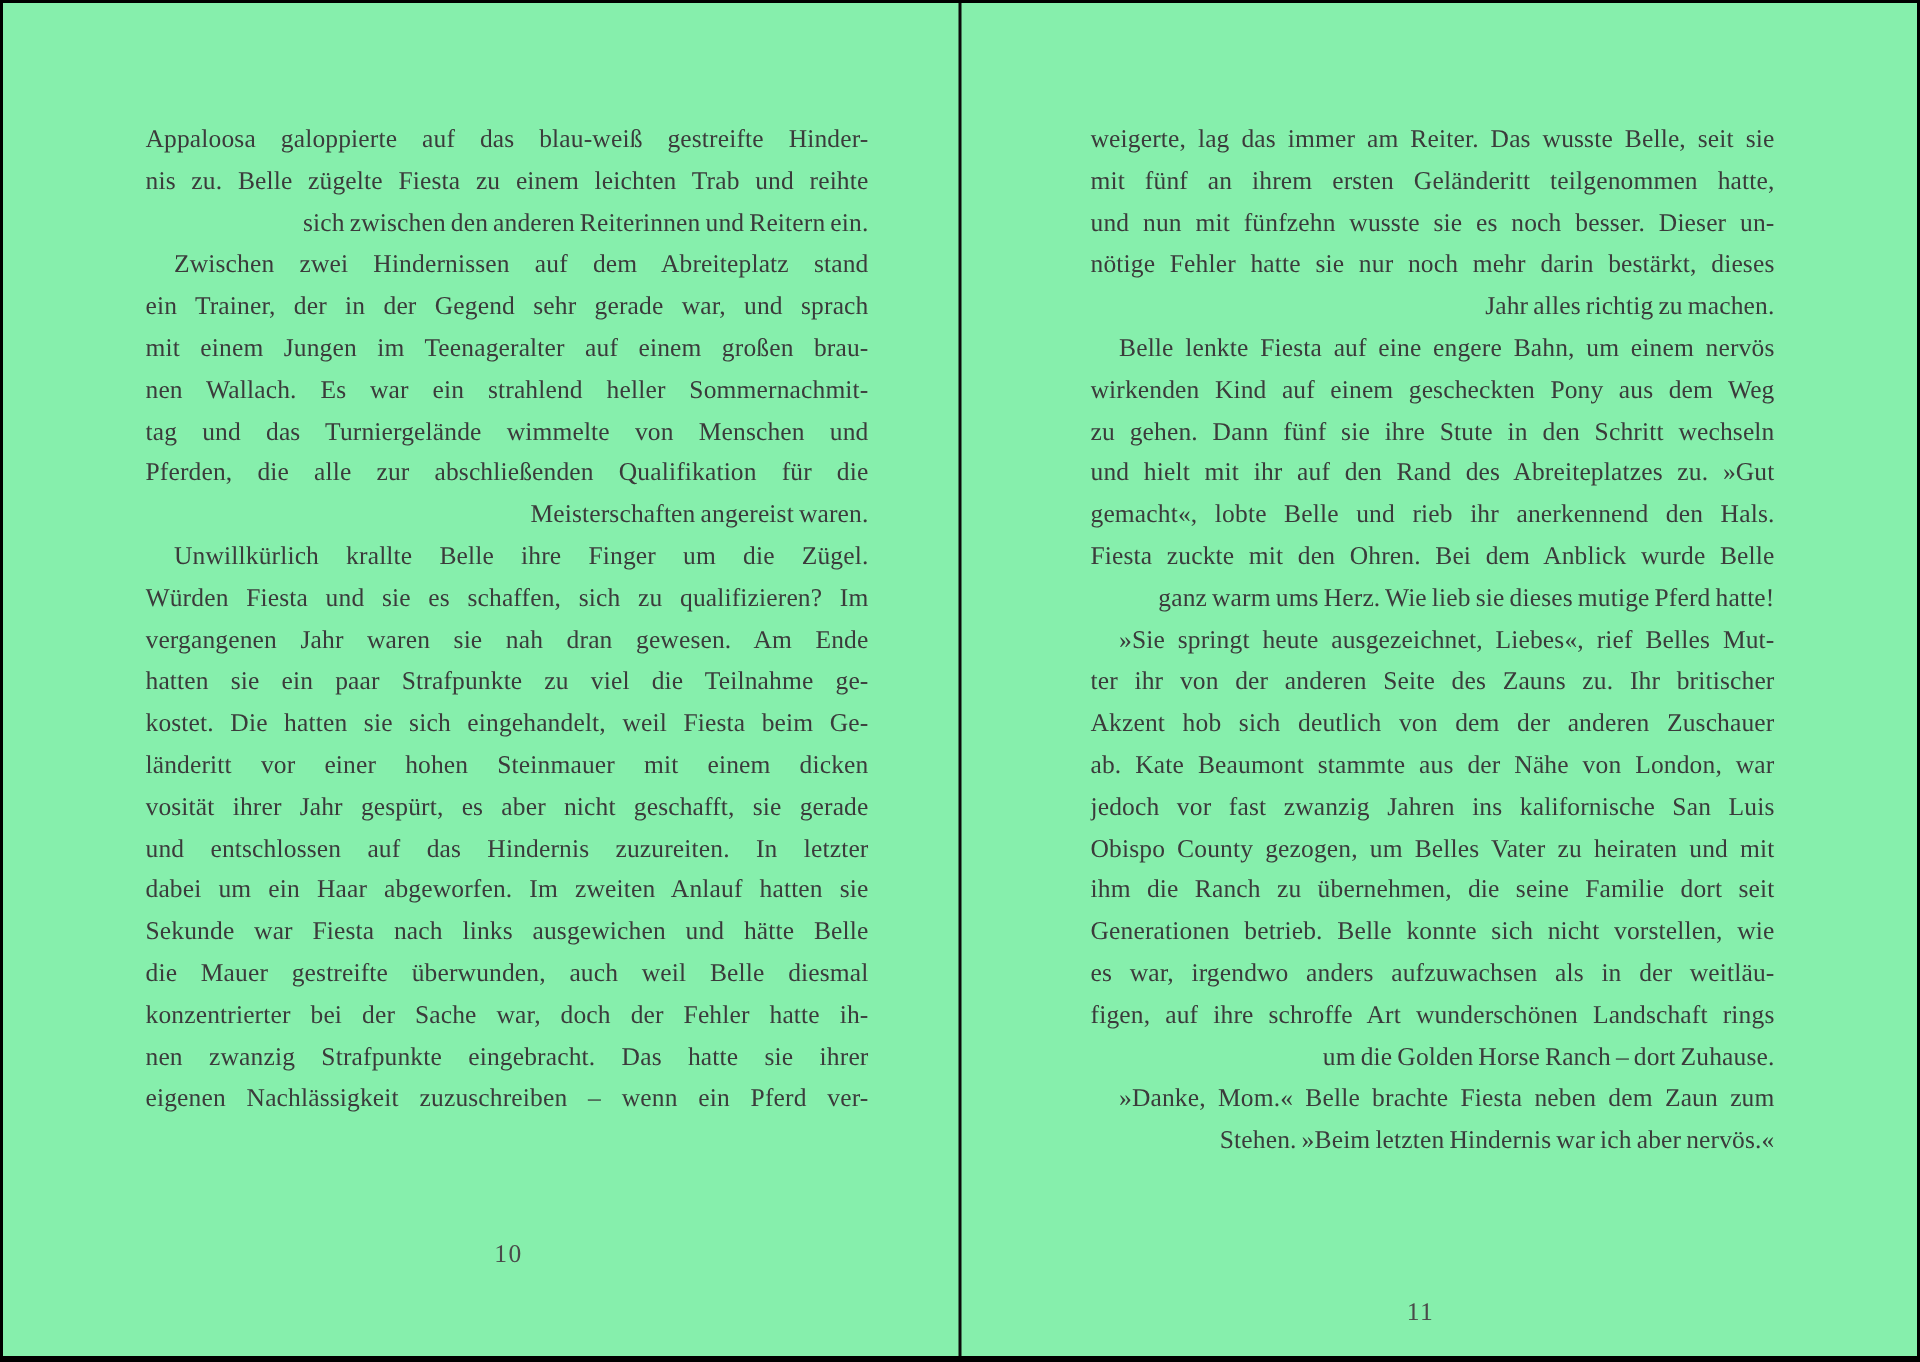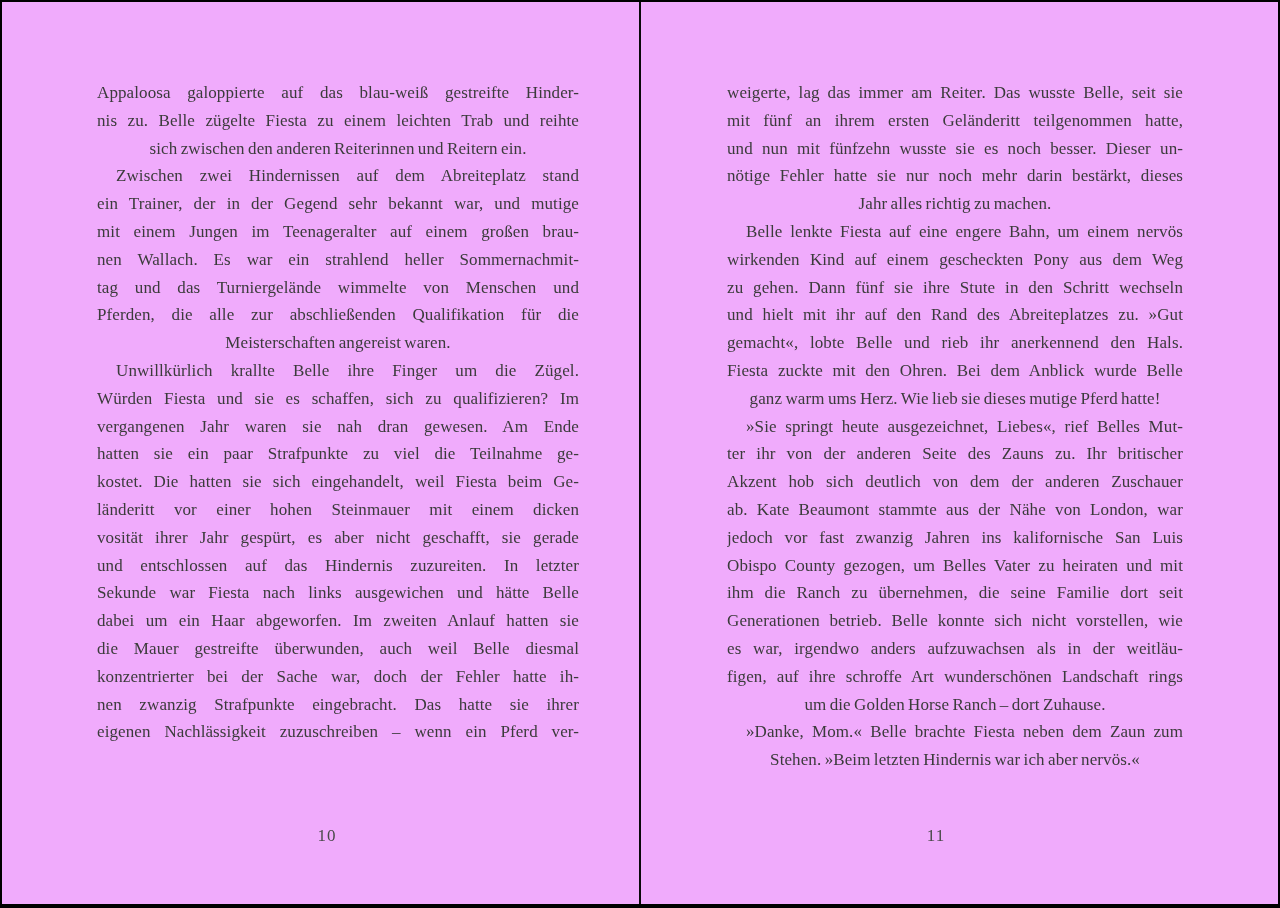--- a/index.html
+++ b/index.html
@@ -35,88 +35,88 @@
     width: 2px;
     height: 908px;
     background: #0a0a0a;
     z-index: 4;
   }
   .page {
     position: absolute;
     top: 0;
     height: 908px;
     width: 640px;
-    background: #f0abfc;
+    background: #86efac;
   }
   .page.left  { left: 0; }
   .page.right { left: 640px; }
 
   .textblock {
     position: absolute;
     top: 79px;
     color: #3b3b3b;
     font-size: 17px;
     line-height: 27.8px;
     word-spacing: -1px;
     letter-spacing: 0.1px;
   }
   .page.left  .textblock { left: 97px; width: 482px; }
   .page.right .textblock { left: 87px; width: 456px; }
 
   .line {
     height: 27.8px;
     overflow: hidden;
     white-space: normal;
-    text-align: center;
+    text-align: right;
   }
   .line.jst {
     text-align: justify;
     text-align-last: justify;
     -moz-text-align-last: justify;
   }
   .line.ind { padding-left: 19px; }
 
   .pagenum {
     position: absolute;
     top: 826px;
     transform: translateX(-50%);
     font-size: 17px;
     color: #4a4a4a;
     letter-spacing: 1px;
   }
-  .page.left  .pagenum { left: 327px; }
-  .page.right .pagenum { left: 296px; }
+  .page.left  .pagenum { left: 339px; }
+  .page.right .pagenum { left: 307px; margin-top: 39px; }
 </style>
 </head>
 <body>
 
 <div class="spread">
 
   <div class="page left">
     <div class="textblock">
         <div class="line jst">Appaloosa galoppierte auf das blau-weiß gestreifte Hinder-</div>
         <div class="line jst">nis zu. Belle zügelte Fiesta zu einem leichten Trab und reihte</div>
         <div class="line">sich zwischen den anderen Reiterinnen und Reitern ein.</div>
         <div class="line jst ind">Zwischen zwei Hindernissen auf dem Abreiteplatz stand</div>
-        <div class="line jst">ein Trainer, der in der Gegend sehr bekannt war, und mutige</div>
+        <div class="line jst">ein Trainer, der in der Gegend sehr gerade war, und sprach</div>
         <div class="line jst">mit einem Jungen im Teenageralter auf einem großen brau-</div>
         <div class="line jst">nen Wallach. Es war ein strahlend heller Sommernachmit-</div>
         <div class="line jst">tag und das Turniergelände wimmelte von Menschen und</div>
         <div class="line jst">Pferden, die alle zur abschließenden Qualifikation für die</div>
         <div class="line">Meisterschaften angereist waren.</div>
         <div class="line jst ind">Unwillkürlich krallte Belle ihre Finger um die Zügel.</div>
         <div class="line jst">Würden Fiesta und sie es schaffen, sich zu qualifizieren? Im</div>
         <div class="line jst">vergangenen Jahr waren sie nah dran gewesen. Am Ende</div>
         <div class="line jst">hatten sie ein paar Strafpunkte zu viel die Teilnahme ge-</div>
         <div class="line jst">kostet. Die hatten sie sich eingehandelt, weil Fiesta beim Ge-</div>
         <div class="line jst">länderitt vor einer hohen Steinmauer mit einem dicken</div>
         <div class="line jst">vosität ihrer Jahr gespürt, es aber nicht geschafft, sie gerade</div>
         <div class="line jst">und entschlossen auf das Hindernis zuzureiten. In letzter</div>
+        <div class="line jst">dabei um ein Haar abgeworfen. Im zweiten Anlauf hatten sie</div>
         <div class="line jst">Sekunde war Fiesta nach links ausgewichen und hätte Belle</div>
-        <div class="line jst">dabei um ein Haar abgeworfen. Im zweiten Anlauf hatten sie</div>
         <div class="line jst">die Mauer gestreifte überwunden, auch weil Belle diesmal</div>
         <div class="line jst">konzentrierter bei der Sache war, doch der Fehler hatte ih-</div>
         <div class="line jst">nen zwanzig Strafpunkte eingebracht. Das hatte sie ihrer</div>
         <div class="line jst">eigenen Nachlässigkeit zuzuschreiben – wenn ein Pferd ver-</div>
       </div>
     <div class="pagenum">10</div>
   </div>
 
   <div class="divider"></div>
 

